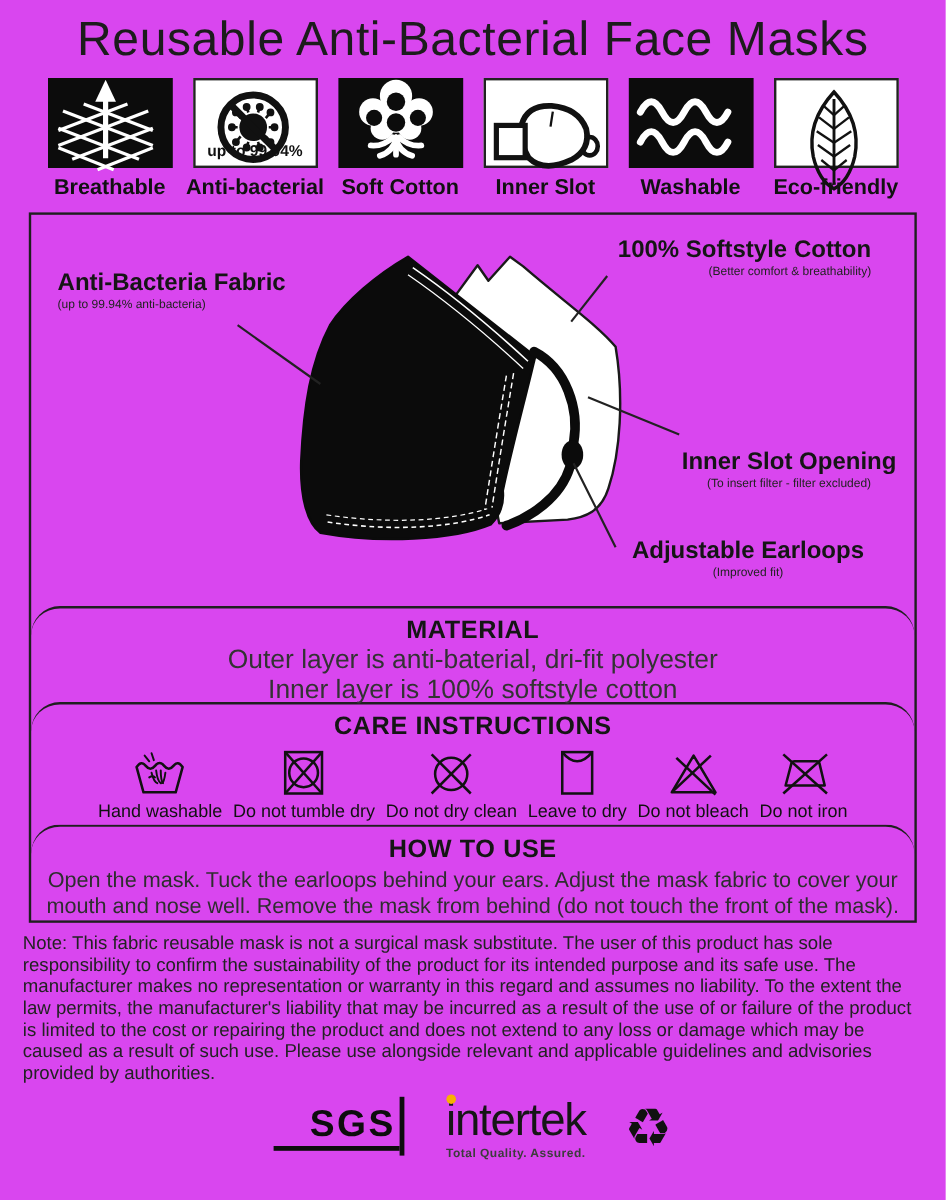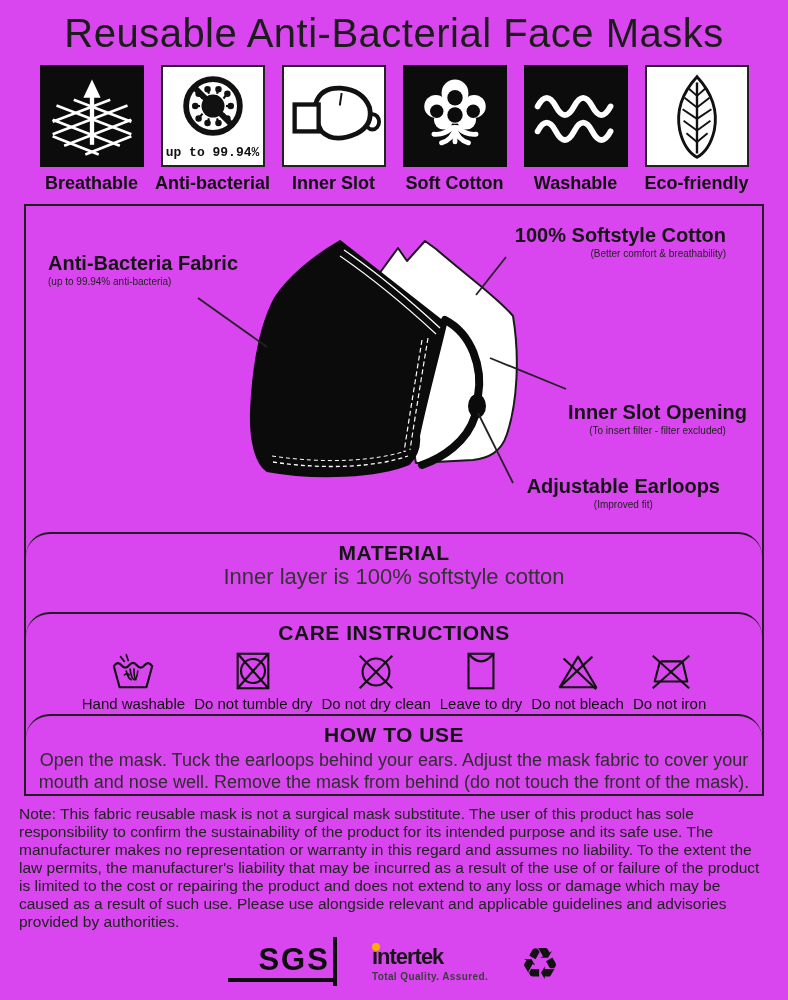--- a/index.html
+++ b/index.html
@@ -4,21 +4,21 @@
 <style>
   html,body{margin:0;padding:0;background:#fff;}
   body{width:788px;height:1000px;overflow:hidden;font-family:"Liberation Sans",sans-serif;color:#111;}
   .page{width:788px;height:1000px;position:relative;background:#d946ef;}
 
   .title{margin:0;padding-top:11px;text-align:center;font-size:40px;font-weight:400;letter-spacing:.5px;color:#1c1c1c;}
 
   
   .features{display:flex;justify-content:center;gap:17px;margin-top:9px;}
   .feature{width:104px;display:flex;flex-direction:column;align-items:center;}
-  .tile{width:104px;height:102px;box-sizing:border-box;position:relative;display:flex;align-items:flex-start;justify-content:center;font-family:Liberation Mono, monospace;}
+  .tile{width:104px;height:75px;box-sizing:border-box;position:relative;display:flex;align-items:flex-start;justify-content:flex-start;}
   .tile.dark{background:#0c0c0c;align-items:center;}
   .tile.light{background:#fff;border:2px solid #222;}
   .tile-note{position:absolute;bottom:5px;left:0;right:0;text-align:center;font-size:13px;font-weight:700;color:#111;}
   .feature-label{margin-top:6px;font-weight:700;font-size:18px;white-space:nowrap;color:#111;}
 
   
   .main-box{width:736px;margin:10px auto 0;border:2px solid #1f1f1f;box-sizing:content-box;}
   .diagram{position:relative;height:326px;}
   .scene{position:absolute;left:0;top:0;}
   .callout{position:absolute;}
@@ -41,21 +41,21 @@
   .howto-text{font-size:18px;color:#2e2e2e;width:716px;margin:3px auto 0;line-height:1.2;}
 
   .note{width:750px;margin:9px auto 0;font-size:15.5px;line-height:1.16;color:#222;}
 
   
   .footer{display:flex;justify-content:center;align-items:center;gap:32px;margin-top:11px;}
   .sgs{position:relative;font-weight:700;font-size:31px;letter-spacing:2px;padding:0 10px 7px 30px;color:#0d0d0d;}
   .sgs-underline{position:absolute;left:0;right:7px;bottom:3px;height:4px;background:#0d0d0d;}
   .sgs-pole{position:absolute;right:3px;top:-5px;height:49px;width:4px;background:#0d0d0d;}
   .intertek{display:flex;flex-direction:column;align-items:flex-start;position:relative;}
-  .intertek-word{font-weight:700;font-size:22px;letter-spacing:-1px;color:#161616;line-height:1;}
+  .intertek-word{font-weight:400;font-size:38px;letter-spacing:-1px;color:#161616;line-height:1;}
   .intertek-dot{position:absolute;width:8px;height:8px;border-radius:50%;left:0px;top:-3px;}
   .intertek-tag{font-size:10px;font-weight:700;color:#3c3c3c;letter-spacing:.4px;margin-top:3px;}
   .recycle{font-family:"DejaVu Sans",sans-serif;font-size:44px;line-height:1;color:#111;}
 </style>
 </head>
 <body>
 
 <div class="page">
 
   <h1 class="title">Reusable Anti-Bacterial Face Masks</h1>
@@ -110,32 +110,20 @@
           </g>
           <circle cx="50" cy="38" r="28" fill="none" stroke="#111" stroke-width="6"></circle>
           <line x1="30.2" y1="18.2" x2="69.8" y2="57.8" stroke="#111" stroke-width="6"></line>
         </svg>
         <div class="tile-note">up to 99.94%</div>
       </div>
       <div class="feature-label">Anti-bacterial</div>
     </div>
 
     <div class="feature">
-      <div class="tile light">
-        <svg width="96" height="96" viewBox="0 0 100 100" style="margin-top:2px">
-          <ellipse cx="90" cy="55" rx="7" ry="8" fill="#fff" stroke="#111" stroke-width="4"></ellipse>
-          <path d="M31 36 Q36 19 57 20 Q80 22 87 40 Q91 58 74 67 Q50 78 37 65 Q29 52 31 36 Z" fill="#fff" stroke="#111" stroke-width="5"></path>
-          <path d="M58 25 l-2 13" fill="none" stroke="#111" stroke-width="2"></path>
-          <rect x="9" y="37" width="25" height="28" fill="#fff" stroke="#111" stroke-width="4.5"></rect>
-        </svg>
-      </div>
-      <div class="feature-label">Inner Slot</div>
-    </div>
-
-    <div class="feature">
       <div class="tile dark">
         <svg width="96" height="96" viewBox="0 0 100 100">
           <g fill="#fff">
             <circle cx="50" cy="26" r="14"></circle>
               <circle cx="30" cy="40" r="12"></circle>
               <circle cx="70" cy="40" r="12"></circle>
             <circle cx="38" cy="54" r="10"></circle>
               <circle cx="62" cy="54" r="10"></circle>
               <circle cx="50" cy="44" r="14"></circle>
           </g>
@@ -148,20 +136,32 @@
           <g stroke="#fff" stroke-width="5" fill="none" stroke-linecap="round">
             <path d="M50 62 q-2 12 -14 16"></path>
               <path d="M50 62 q2 12 14 16"></path>
             <path d="M47 62 q-8 8 -19 7"></path>
               <path d="M53 62 q8 8 19 7"></path>
             <path d="M50 62 v15"></path>
           </g>
         </svg>
       </div>
       <div class="feature-label">Soft Cotton</div>
+    </div>
+
+    <div class="feature">
+      <div class="tile light">
+        <svg width="96" height="96" viewBox="0 0 100 100" style="margin-top:2px">
+          <ellipse cx="90" cy="55" rx="7" ry="8" fill="#fff" stroke="#111" stroke-width="4"></ellipse>
+          <path d="M31 36 Q36 19 57 20 Q80 22 87 40 Q91 58 74 67 Q50 78 37 65 Q29 52 31 36 Z" fill="#fff" stroke="#111" stroke-width="5"></path>
+          <path d="M58 25 l-2 13" fill="none" stroke="#111" stroke-width="2"></path>
+          <rect x="9" y="37" width="25" height="28" fill="#fff" stroke="#111" stroke-width="4.5"></rect>
+        </svg>
+      </div>
+      <div class="feature-label">Inner Slot</div>
     </div>
 
     <div class="feature">
       <div class="tile dark">
         <svg width="96" height="96" viewBox="0 0 100 100">
           <g stroke="#fff" stroke-width="6" fill="none" stroke-linecap="round">
             <path d="M10 40 q9.5 -18 19 0 t19 0 t19 0 t19 0"></path>
             <path d="M10 66 q9.5 -18 19 0 t19 0 t19 0 t19 0"></path>
           </g>
         </svg>
@@ -232,20 +232,21 @@
         <div class="co-sub">(To insert filter - filter excluded)</div>
       </div>
       <div class="callout" id="co-loops">
         <div class="co-title">Adjustable Earloops</div>
         <div class="co-sub">(Improved fit)</div>
       </div>
     </div>
 
     <div class="section" id="material">
       <h2 class="sec-heading">MATERIAL</h2>
+      <div class="material-line">Outer layer is anti-baterial, dri-fit polyester</div>
       <div class="material-line">Inner layer is 100% softstyle cotton</div>
     </div>
 
     <div class="section" id="care">
       <h2 class="sec-heading">CARE INSTRUCTIONS</h2>
       <div class="care-row">
 
         <div class="care-item">
           <svg width="46" height="46" viewBox="0 0 48 48">
             <path d="M4 19 Q8 13 12 18 Q16 23 20 18 Q24 13 28 18 Q32 23 36 18 Q40 13 44 19 L38 41 L10 41 Z" fill="none" stroke="#111" stroke-width="2.2" stroke-linejoin="round"></path>

